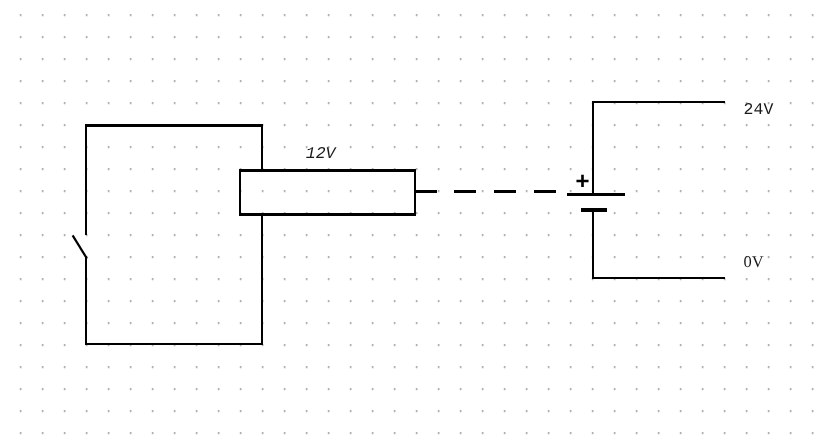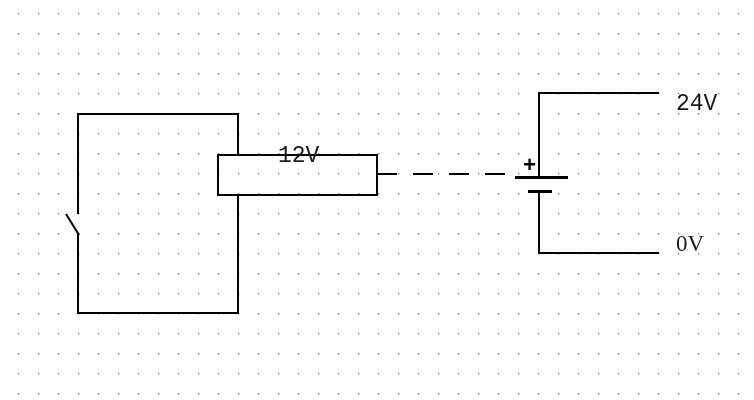--- a/index.html
+++ b/index.html
@@ -16,32 +16,32 @@
     overflow: hidden;
   }
   .canvas svg {
     position: absolute;
     left: 0;
     top: 0;
   }
   .lbl {
     position: absolute;
     font-family: "Liberation Mono", "DejaVu Sans Mono", monospace;
-    font-size: 23px;
+    font-size: 15px;
     line-height: 1;
     color: #1a1a1a;
     white-space: pre;
     user-select: none;
   }
   .lbl-plus {
     font-size: 22px;
     font-weight: bold;
     color: #000000;
   }
-  .lbl-12v { left: 278px; top: 145px; }
+  .lbl-12v { left: 278px; top: 133px; font-style: italic; }
   .lbl-24v { left: 676px; top: 93px; }
   .lbl-0v  { left: 676px; top: 232px; font-family: Liberation Serif, serif; }
   .lbl-plus { left: 523px; top: 156px; }
 </style>
 </head>
 <body>
 
 <div class="canvas">
 
   <svg width="754" height="400" viewBox="0 0 754 400">

